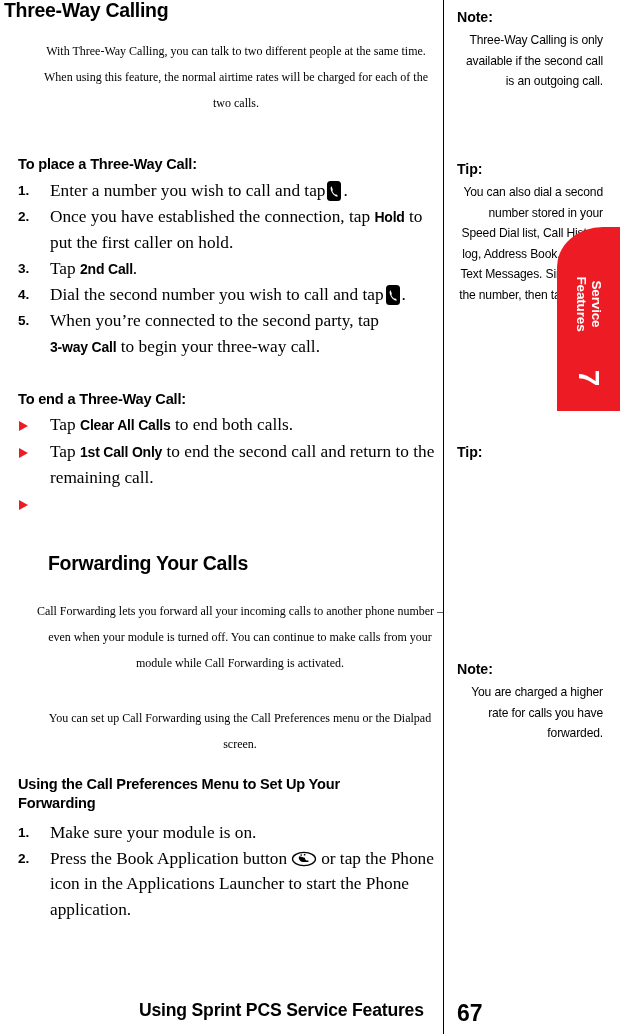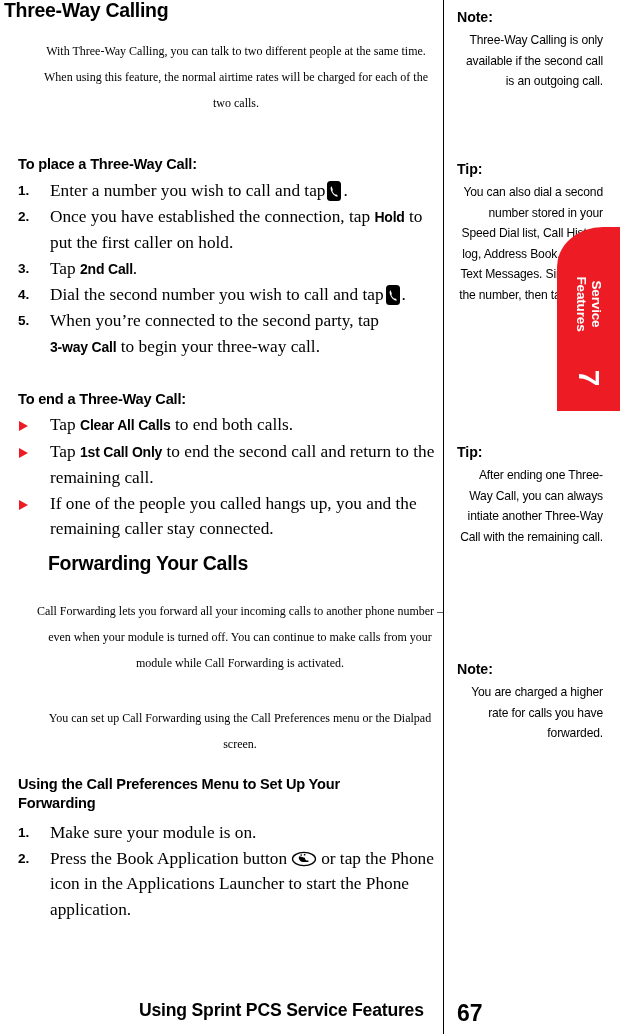--- a/index.html
+++ b/index.html
@@ -305,21 +305,20 @@
 
       <div class="proc-item">
         <span class="tri"></span>
         <span>Tap</span>
         <span class="ui">1st Call Only</span>
         <span>to end the second call and return to the remaining call.</span>
       </div>
 
       <div class="proc-item">
         <span class="tri"></span>
-        <span>If one of the people you called hangs up, you and the remaining caller stay connected.</span>
       </div>
     </div>
 
     <h1 class="section-title" id="sec-forwarding">Forwarding Your Calls</h1>
 
     <p class="body-para" style="left:28px; top:697px; width:408px;">You can set up Call Forwarding using the Call Preferences menu or the Dialpad screen.</p>
 
     <p class="body-para" style="left:28px; top:590px; width:408px;">Call Forwarding lets you forward all your incoming calls to another phone number – even when your module is turned off. You can continue to make calls from your module while Call Forwarding is activated.</p>
 
     <h2 class="sub-head" style="left:18px; top:775px; width:400px;">Using the Call Preferences Menu to Set Up Your Forwarding</h2>
@@ -351,21 +350,20 @@
       <p class="side-body">Three-Way Calling is only available if the second call is an outgoing call.</p>
     </div>
 
     <div class="side-block" style="top:160px;">
       <p class="side-head">Tip:</p>
       <p class="side-body"><span>You can also dial a second number stored in your Speed Dial list, Call History log, Address Book, or SMS Text Messages. Simply find the number, then tap</span> <span class="ui">3-way Call</span><span>.</span></p>
     </div>
 
     <div class="side-block" style="top:443px;">
       <p class="side-head">Tip:</p>
-      <p class="side-body">After ending one Three-Way Call, you can always intiate another Three-Way Call with the remaining call.</p>
     </div>
 
     <div class="side-block" style="top:660px;">
       <p class="side-head">Note:</p>
       <p class="side-body">You are charged a higher rate for calls you have forwarded.</p>
     </div>
   </div>
 
   <div id="chapter-tab">
     <div class="tab-label">

